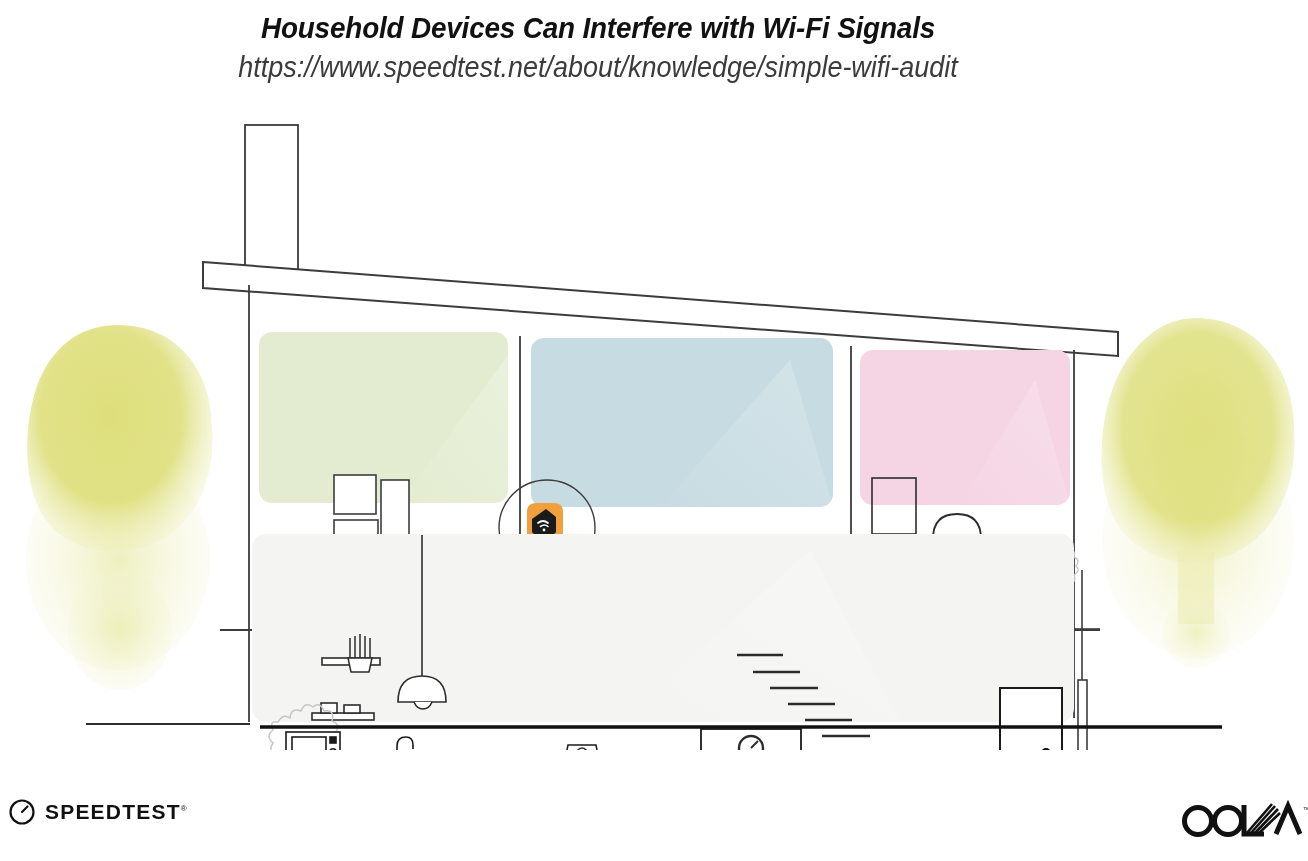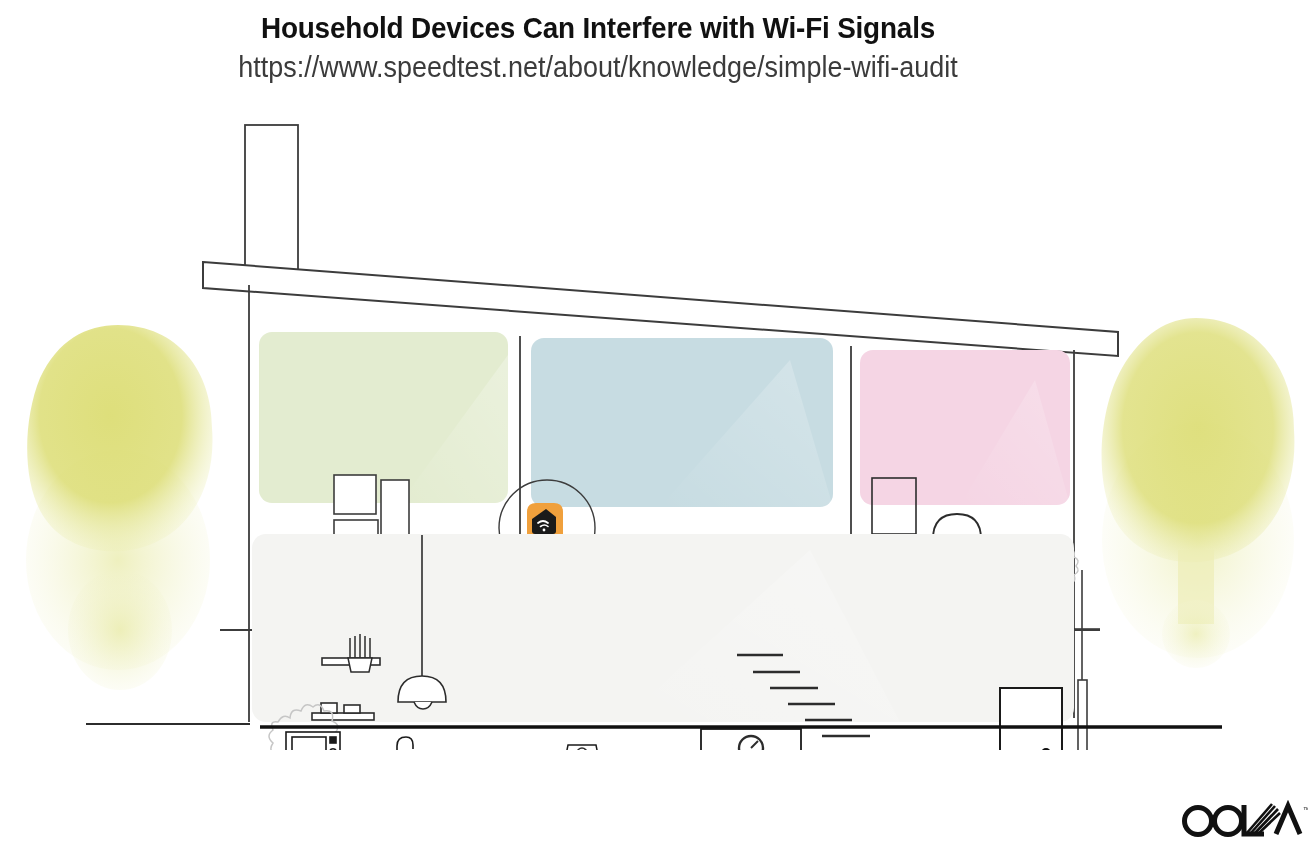--- a/index.html
+++ b/index.html
@@ -5,21 +5,21 @@
 <style>
   html,body{margin:0;padding:0;background:#ffffff;}
   body{
     width:1308px;height:861px;position:relative;overflow:hidden;
     font-family:"Liberation Sans", sans-serif;
     color:#1a1a1a;
   }
   .stage{position:absolute;inset:0;}
 
   
-  .header{position:absolute;left:0;top:0;width:1196px;text-align:center;}
+  .header{position:absolute;left:0;top:0;width:1196px;text-align:center;font-style:italic;}
   .title{
     font-family:"Liberation Sans", sans-serif;
     font-weight:bold;font-size:30px;letter-spacing:-0.2px;
     color:#111111;margin:0;padding-top:11px;
     transform:scaleX(0.93);
   }
   .subtitle{
     font-family:"Liberation Sans", sans-serif;
     font-weight:400;font-size:29px;color:#3b3b3b;
     margin:0;padding-top:6px;
@@ -340,20 +340,27 @@
       <line x1="1082" y1="460" x2="1082" y2="570"></line>
     </g>
 
     <g>
       <line x1="260" y1="617" x2="1222" y2="617" stroke="#111111" stroke-width="3.4"></line>
       <line x1="86" y1="614" x2="250" y2="614" stroke="#2c2c2c" stroke-width="2"></line>
     </g>
   </svg>
 
   <div class="footer">
+    <div class="brand-left">
+      <svg width="28" height="28" viewBox="0 0 28 28">
+        <circle cx="14" cy="14" r="11.5" fill="none" stroke="#111" stroke-width="2.2"></circle>
+        <line x1="14" y1="14" x2="19.5" y2="8.5" stroke="#111" stroke-width="2.2" stroke-linecap="round"></line>
+      </svg>
+      <span class="wordmark"><span>SPEEDTEST</span><sup>®</sup></span>
+    </div>
 
     <div class="brand-right">
       <svg width="132" height="42" viewBox="0 0 132 42">
         <circle cx="22" cy="21" r="13.5" fill="none" stroke="#111" stroke-width="5"></circle>
         <circle cx="52" cy="21" r="13.5" fill="none" stroke="#111" stroke-width="5"></circle>
         <g stroke="#111" stroke-width="2.6">
           <line x1="70" y1="34" x2="96" y2="4"></line>
           <line x1="74" y1="34" x2="99" y2="6"></line>
           <line x1="78" y1="34" x2="102" y2="9"></line>
           <line x1="82" y1="34" x2="104" y2="13"></line>

